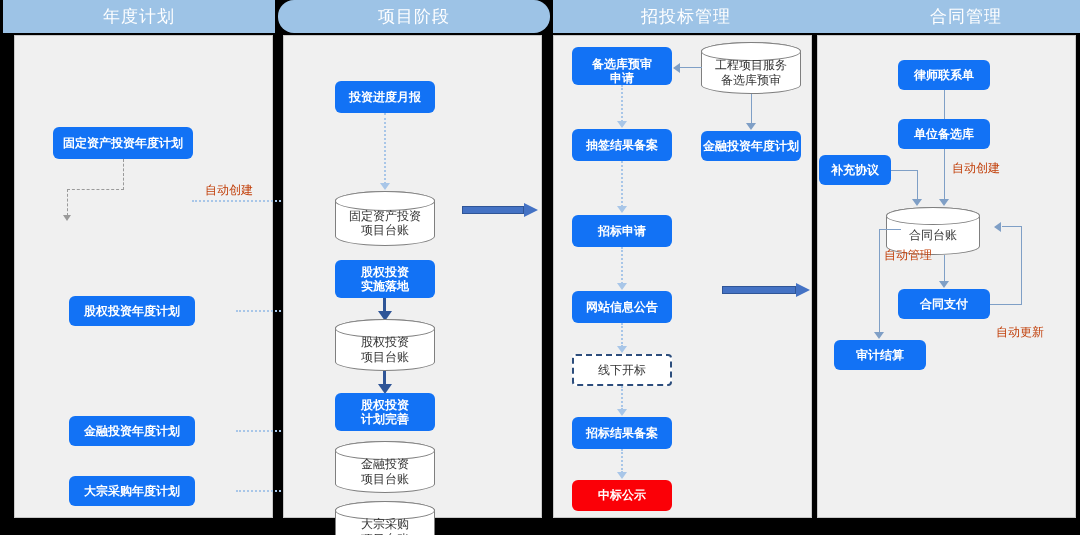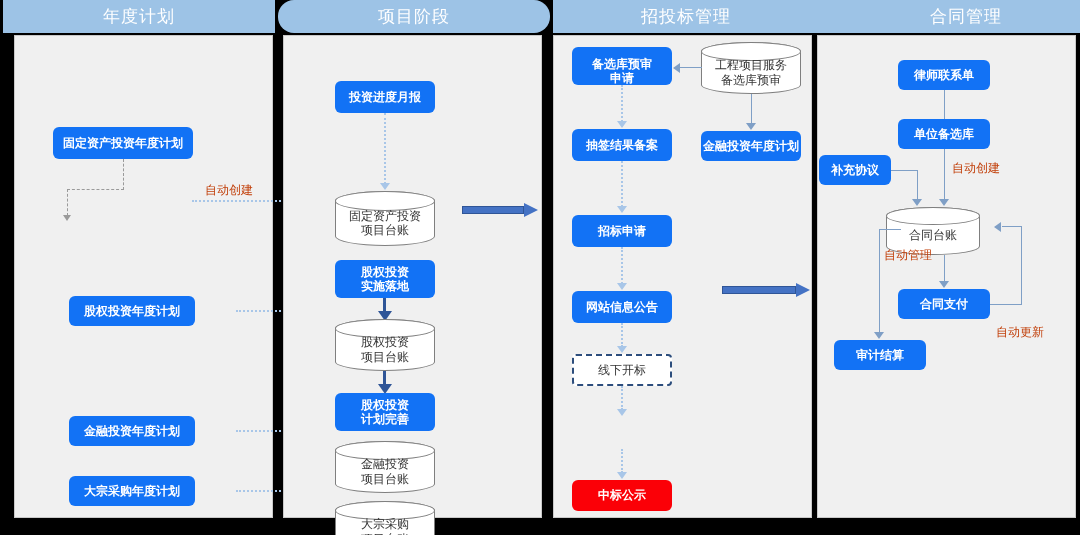--- a/index.html
+++ b/index.html
@@ -276,20 +276,23 @@
       <div class="ln v-dot" style="left:67px; top:287px; height:24px;"></div>
       <div class="ah down-lt" style="left:63px; top:310px;"></div>
 
       <div class="node dashed" style="left:18px; top:318px; width:100px; height:32px;">
         <span>线下开标</span>
       </div>
 
       <div class="ln v-dot" style="left:67px; top:350px; height:24px;"></div>
       <div class="ah down-lt" style="left:63px; top:373px;"></div>
 
+      <div class="node blue" style="left:18px; top:381px; width:100px; height:32px;">
+        <span>招标结果备案</span>
+      </div>
 
       <div class="ln v-dot" style="left:67px; top:413px; height:24px;"></div>
       <div class="ah down-lt" style="left:63px; top:436px;"></div>
 
       <div class="node red" style="left:18px; top:444px; width:100px; height:31px;">
         <span>中标公示</span>
       </div>
 
       <div class="cyl" style="left:147px; top:6px; width:100px; height:52px;">
         <span class="cyl-txt">工程项目服务

